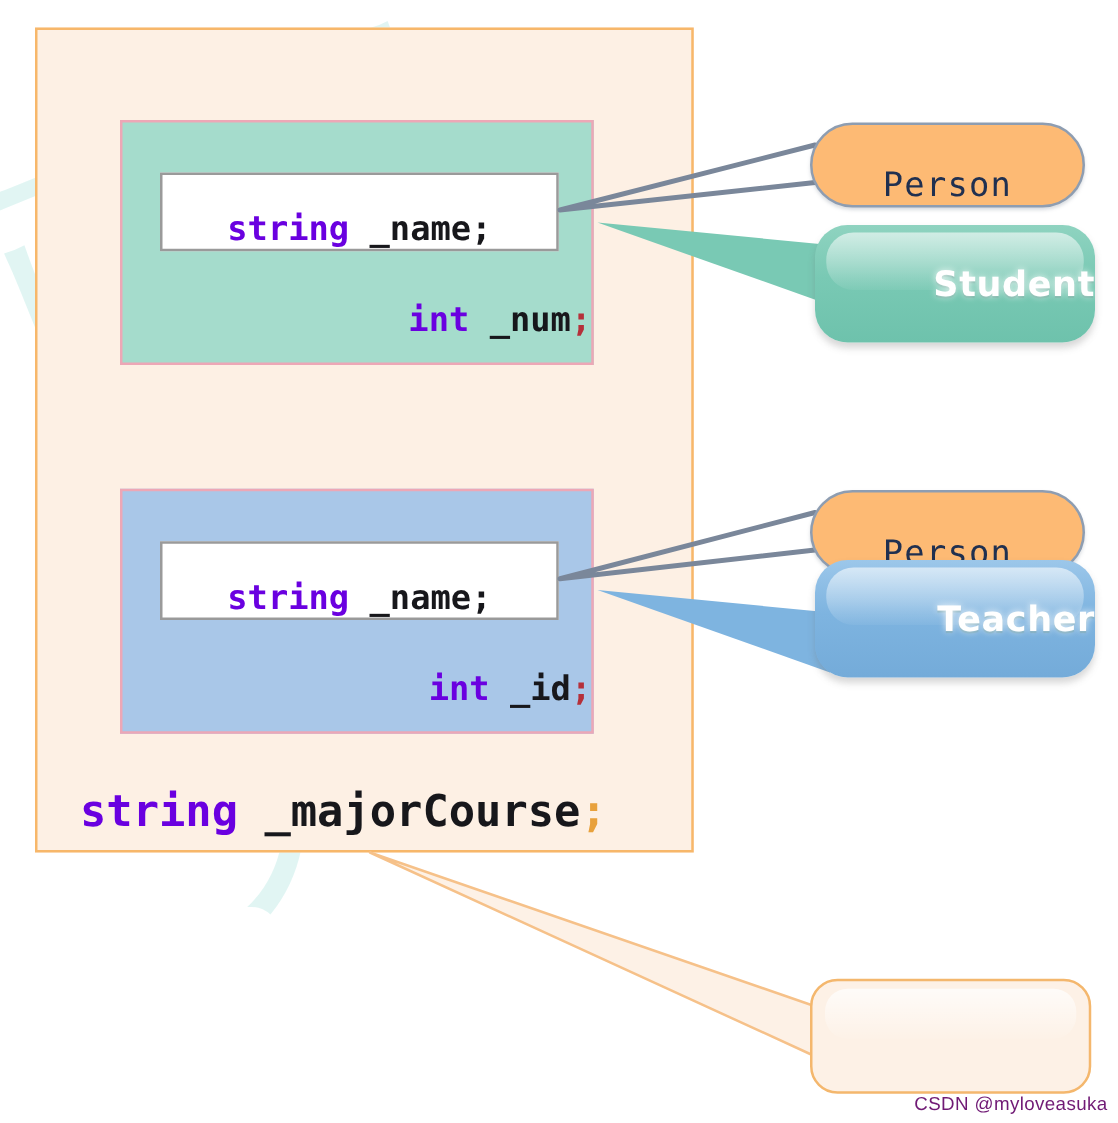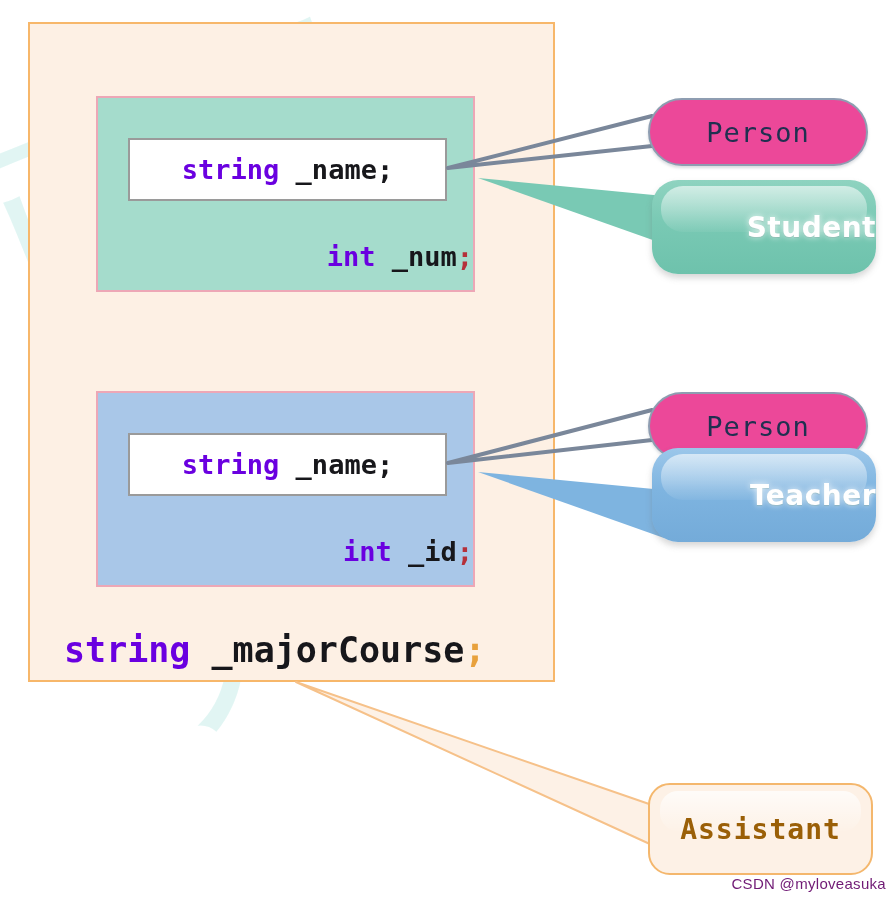--- a/index.html
+++ b/index.html
@@ -103,21 +103,21 @@
   .inherited-field {
     position: absolute;
     left: 30px;
     top: 40px;
     width: 319px;
     height: 63px;
     background: #ffffff;
     border: 2px solid #9a9a9a;
     box-sizing: border-box;
     display: flex;
-    align-items: center;
+    align-items: flex-end;
     justify-content: center;
   }
 
   .own-field {
     position: absolute;
     left: 0;
     right: 0;
     top: 143px;
     text-align: right;
   }
@@ -141,26 +141,26 @@
     top: 630px;
     z-index: 5;
   }
   .major-field .code { font-size: 35px; }
 
   
   .callout-person {
     position: absolute;
     width: 220px;
     height: 68px;
-    background: #ec4899;
+    background: #fdba74;
     border: 2px solid #8e9db1;
     border-radius: 34px;
     box-sizing: border-box;
     display: flex;
-    align-items: center;
+    align-items: flex-end;
     justify-content: center;
     z-index: 12;
     box-shadow: 0 2px 3px rgba(120,130,145,.28);
   }
   .callout-person .label {
     font-family: "DejaVu Sans Mono", "Liberation Mono", monospace;
     font-size: 27px;
     color: #203050;
     letter-spacing: 1px;
   }
@@ -298,18 +298,17 @@
     <span class="label">Person</span>
   </div>
 
   <div class="pill" id="pill-teacher">
     <div class="gloss"></div>
     <span class="label">Teacher</span>
   </div>
 
   <div class="callout-assistant">
     <div class="gloss"></div>
-    <span class="label">Assistant</span>
   </div>
 
   <div class="wm-small">CSDN @myloveasuka</div>
 
 </div>
 
 </body></html>

